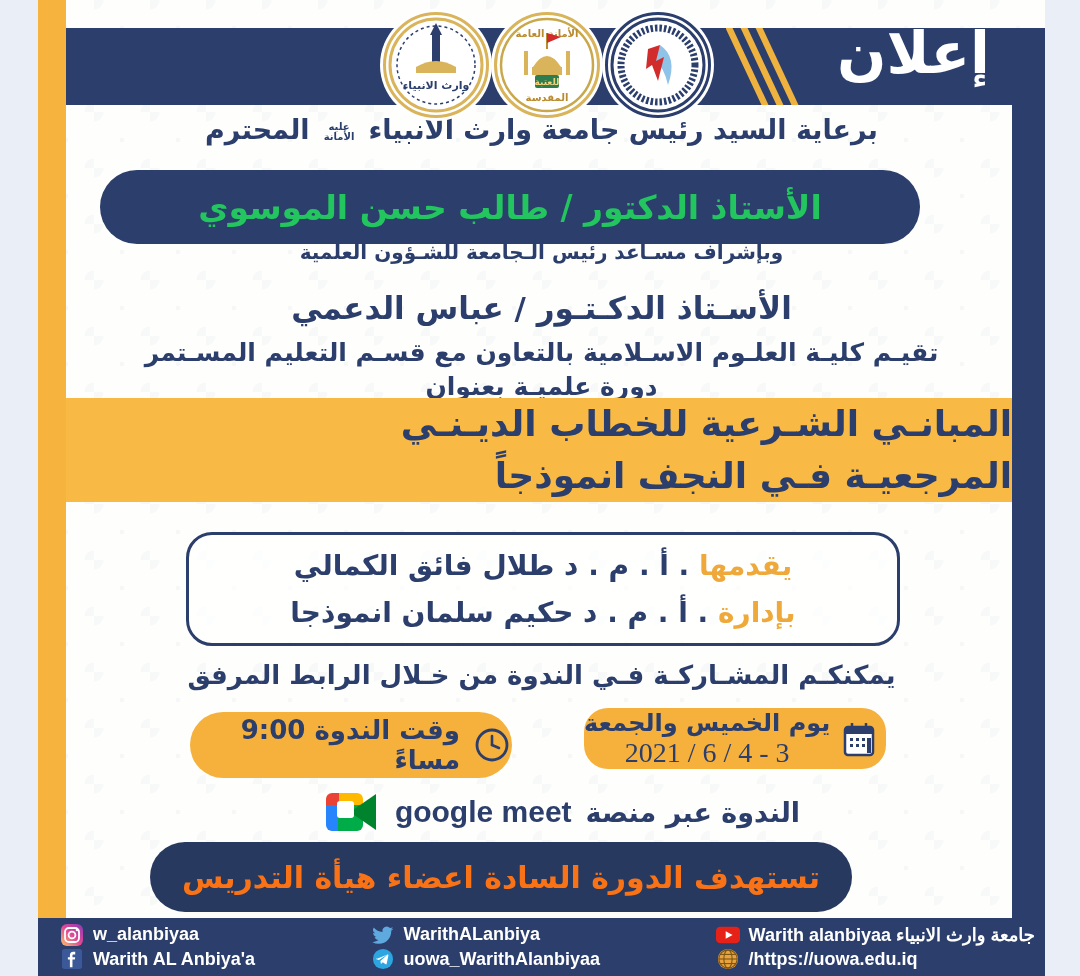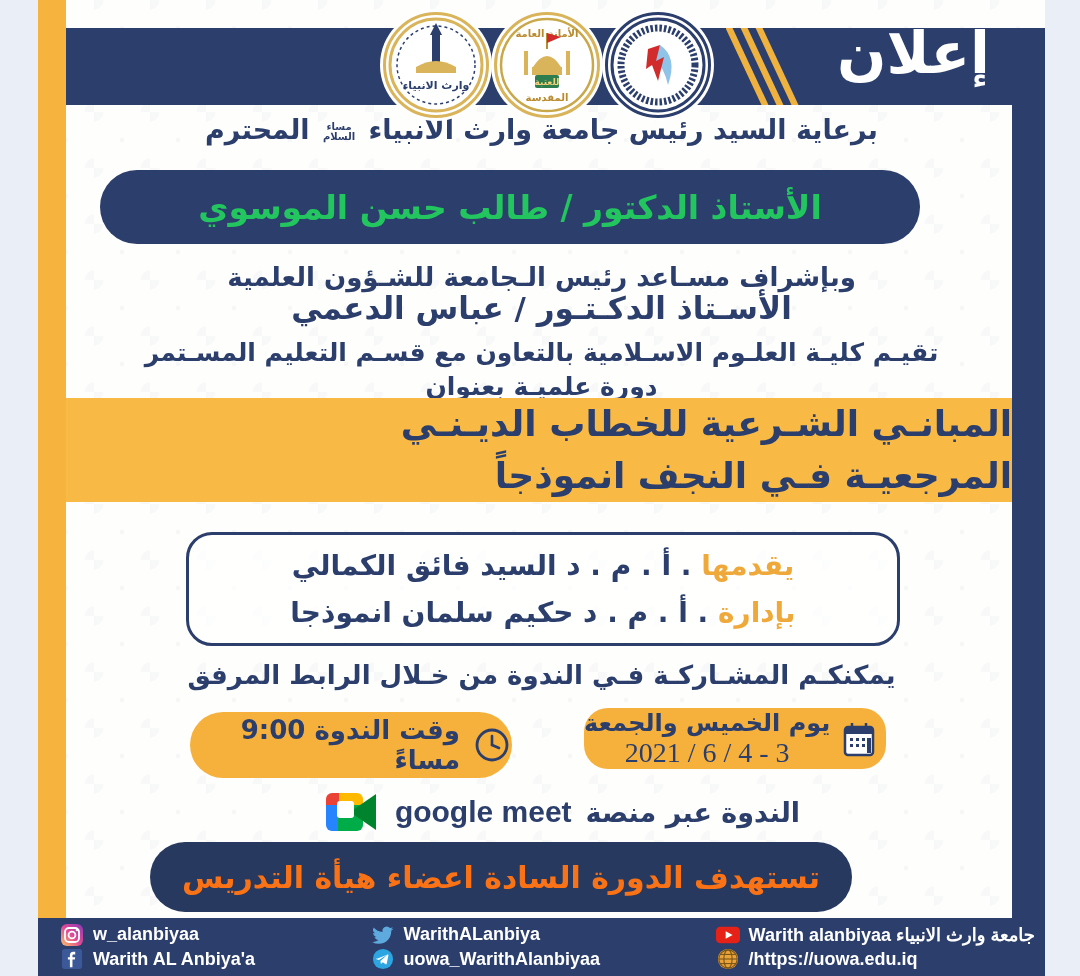--- a/index.html
+++ b/index.html
@@ -47,21 +47,21 @@
     display:inline-block; width:40px; font-size:10px; line-height:10px;
     vertical-align:middle; text-align:center; color:#2b3e6c; font-weight:bold;
   }
   .president-pill {
     position:absolute; top:170px; left:62px; width:820px; height:74px; background:#2b3e6c;
     border-radius:38px; display:flex; align-items:center; justify-content:center; z-index:1;
   }
   .president-pill span { color:#22c55e; font-size:33px; font-weight:bold; }
 
   .line { position:absolute; left:0; width:1007px; text-align:center; font-weight:bold; color:#2b3e6c; }
-  .sup1 { top:262px; font-size:26px; }
+  .sup1 { top:240px; font-size:20px; }
   .sup2 { top:290px; font-size:31px; }
   .sup3 { top:338px; font-size:25px; }
   .sup4 { top:372px; font-size:25px; }
 
   .title-banner {
     position:absolute; top:398px; left:0; width:974px; height:104px; background:#f8ba45;
     display:flex; flex-direction:column; align-items:flex-end; justify-content:center; z-index:3;
   }
   .title-banner div { color:#2b3e6c; font-size:36px; font-weight:bold; line-height:52px; }
 
@@ -155,42 +155,42 @@
         <circle cx="50" cy="50" r="46" fill="#fff" stroke="#2b3e6c" stroke-width="3"></circle>
         <circle cx="50" cy="50" r="37" fill="#fff" stroke="#2b3e6c" stroke-width="7" stroke-dasharray="2.5 2"></circle>
         <path d="M52 30 Q70 42 60 70 Q56 52 46 44 Z" fill="#8fc3e8"></path>
         <path d="M40 34 L52 30 L48 46 L56 42 L50 66 L44 50 L38 54 Z" fill="#d22b2b"></path>
       </svg>
     </div>
   </div>
 
   <div class="patronage" dir="rtl">
     <span>برعاية السيد رئيس جامعة وارث الانبياء</span>
-    <span class="honorific">مساء السلام</span>
+    <span class="honorific">عليه الأمانة</span>
     <span>المحترم</span>
   </div>
 
   <div class="president-pill">
     <span dir="rtl">الأستاذ الدكتور / طالب حسن الموسوي</span>
   </div>
 
   <div class="line sup1" dir="rtl">وبإشراف مسـاعد رئيس الـجامعة للشـؤون العلمية</div>
   <div class="line sup2" dir="rtl">الأسـتاذ الدكـتـور / عباس الدعمي</div>
   <div class="line sup3" dir="rtl">تقيـم كليـة العلـوم الاسـلامية بالتعاون مع قسـم التعليم المسـتمر</div>
   <div class="line sup4" dir="rtl">دورة علميـة بعنوان</div>
 
   <div class="title-banner">
     <div dir="rtl">المبانـي الشـرعية للخطاب الديـنـي</div>
     <div dir="rtl">المرجعيـة فـي النجف انموذجاً</div>
   </div>
 
   <div class="presenter-box">
     <div class="row" dir="rtl">
       <span class="goldlbl">يقدمها</span>
-      <span>. أ . م . د السيد فائق الكمالي</span>
+      <span>. أ . م . د طلال فائق الكمالي</span>
     </div>
     <div class="row" dir="rtl">
       <span class="goldlbl">بإدارة</span>
       <span>. أ . م . د حكيم سلمان انموذجا</span>
     </div>
   </div>
 
   <div class="line participation" dir="rtl">يمكنكـم المشـاركـة فـي الندوة من خـلال الرابط المرفق</div>
 
   <div class="badge date-badge" dir="rtl">

